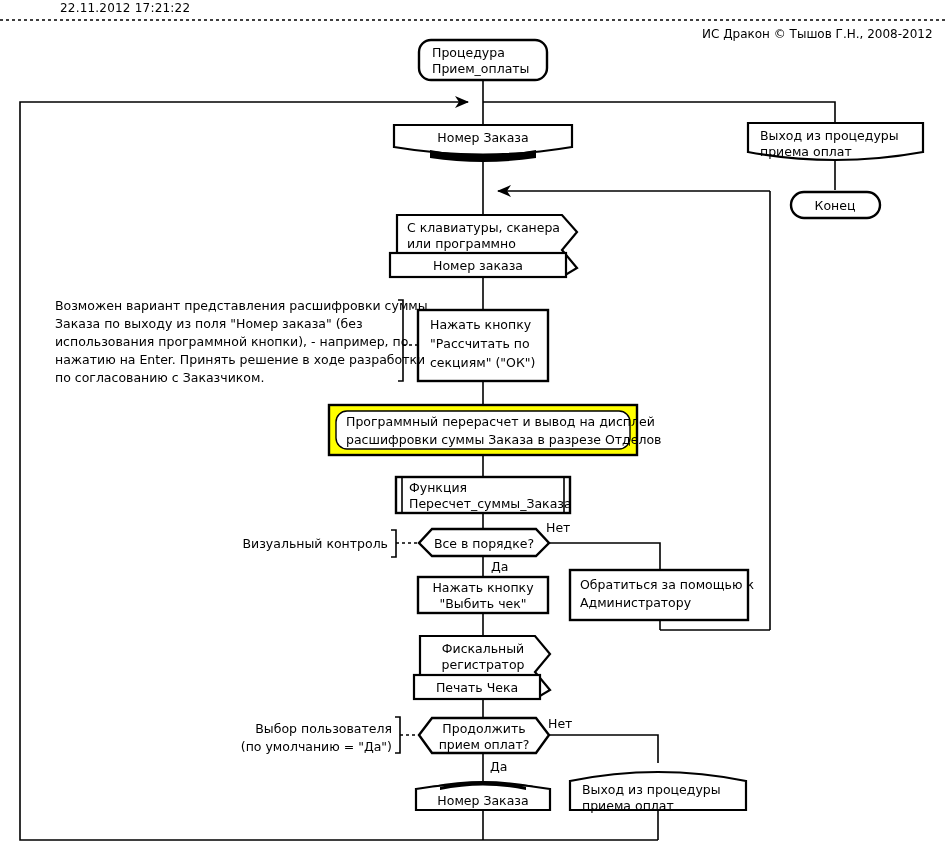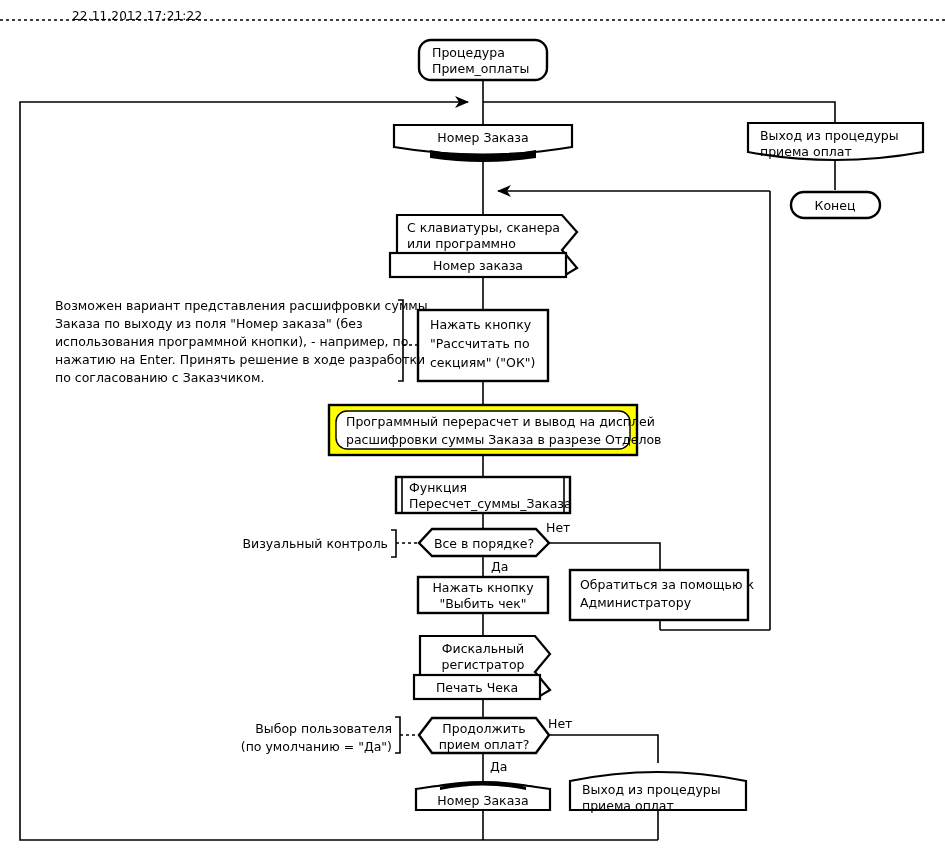--- a/index.html
+++ b/index.html
@@ -7,21 +7,22 @@
        font-family:"DejaVu Sans","Liberation Sans",sans-serif;color:#000;}
   #stage{position:absolute;left:0;top:0;width:945px;height:853px;}
   svg{position:absolute;left:0;top:0;}
   .txt{font-family:"DejaVu Sans","Liberation Sans",sans-serif;fill:#000;}
 </style>
 </head>
 <body>
 
 <div id="stage">
 
-  <div style="position:absolute;left:72px;top:1px;font-size:12px;letter-spacing:0.2px;margin-top:8px;">22.11.2012 17:21:22</div>
+  <div style="position:absolute;left:60px;top:1px;font-size:12px;letter-spacing:0.2px;">22.11.2012 17:21:22</div>
+  <div style="position:absolute;left:702px;top:27px;font-size:12px;">ИС Дракон © Тышов Г.Н., 2008-2012</div>
 
   <svg width="945" height="853" viewBox="0 0 945 853">
     <defs>
       <marker id="arrHeadR" markerWidth="14" markerHeight="12" refX="13" refY="6" orient="auto" markerUnits="userSpaceOnUse">
         <path d="M0,0 L14,6 L0,12 L4,6 Z" fill="#000"></path>
       </marker>
       <marker id="arrHeadL" markerWidth="14" markerHeight="12" refX="13" refY="6" orient="auto" markerUnits="userSpaceOnUse">
         <path d="M0,0 L14,6 L0,12 L4,6 Z" fill="#000"></path>
       </marker>
     </defs>

